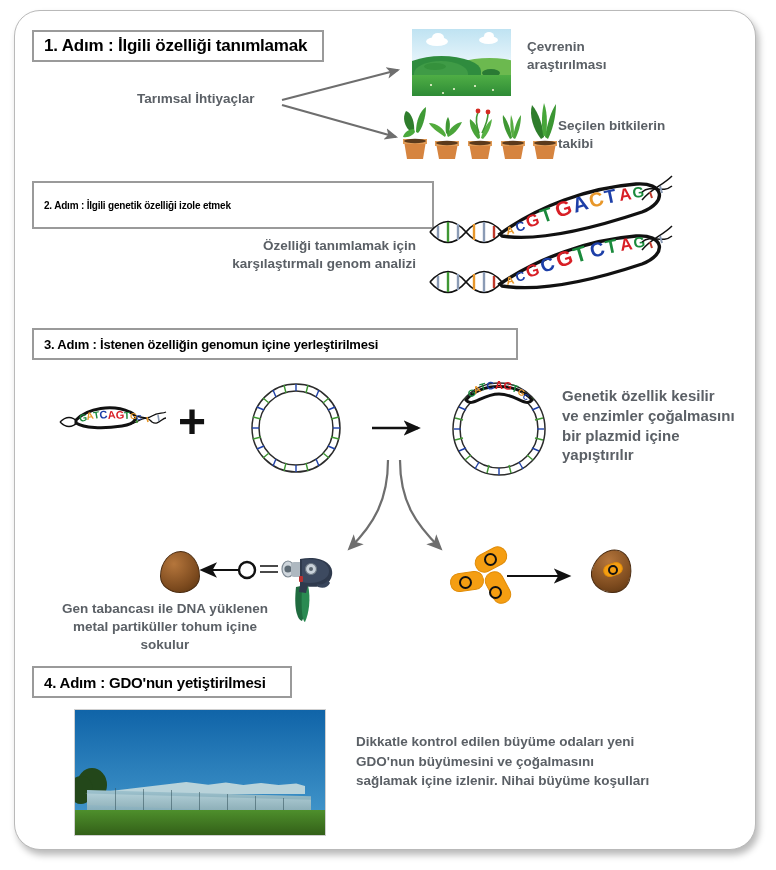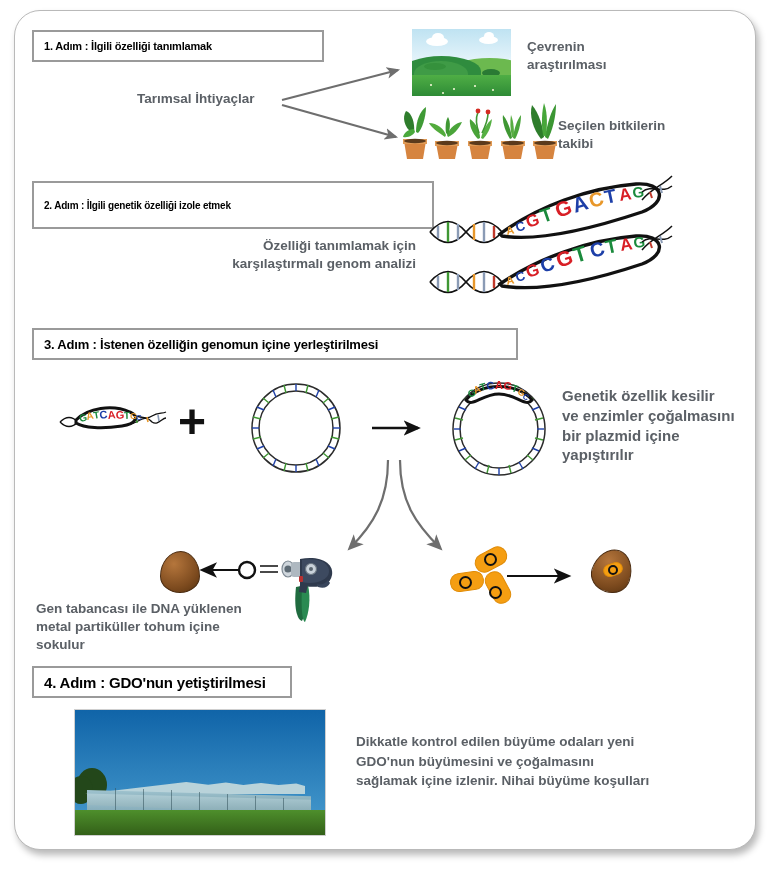--- a/index.html
+++ b/index.html
@@ -51,21 +51,21 @@
     border:1px solid #4a2b10;}
   .bact{position:absolute;background:#f59e12;border-radius:9px;border:1px solid #e08c08;}
   .bact-ring{position:absolute;border:2.5px solid #111;border-radius:50%;}
 </style>
 </head>
 <body>
 
 <div class="canvas">
   <div class="frame"></div>
 
-  <div class="step-box" style="left:32px;top:30px;width:292px;height:32px;font-size:11px;text-align:right;">
+  <div class="step-box" style="left:32px;top:30px;width:292px;height:32px;font-size:17px;text-align:right;">
     <span>1. Adım : İlgili özelliği tanımlamak</span>
   </div>
 
   <div class="cap" style="left:137px;top:90px;font-size:13.5px;">Tarımsal İhtiyaçlar</div>
 
   <svg class="abs" style="left:280px;top:55px;" width="135" height="90" viewBox="0 0 135 90">
     <defs>
       <marker id="ah-gray" markerWidth="7" markerHeight="7" refX="5.4" refY="3.2" orient="auto">
         <path d="M0,0.4 L6.4,3.2 L0,6 L1.6,3.2 Z" fill="#6e6e6e"></path>
       </marker>
@@ -393,21 +393,21 @@
     <path d="M106,17 C122,14 134,20 133,29 C132,38 118,42 106,39 Z" fill="#3d4a60"></path>
     <circle cx="115" cy="26" r="5.5" fill="#c9d2da" stroke="#6d7883" stroke-width="1.2"></circle>
     <circle cx="115" cy="26" r="2" fill="#5a6670"></circle>
     <path d="M110,42 C112,56 110,70 106,78 C100,76 98,62 100,44 Z" fill="#1f6b3f"></path>
     <path d="M112,42 C115,56 113,70 109,79 C106,78 105,64 106,44 Z" fill="#2a8a52"></path>
     <path d="M104,42 L112,42 L110,50 L103,49 Z" fill="#2f3a4d"></path>
     <rect x="103" y="33" width="4" height="6" rx="1" fill="#b93030"></rect>
     <path d="M122,44 C128,46 132,44 134,40 L132,37 C128,42 124,42 121,41 Z" fill="#39465c"></path>
   </svg>
 
-  <div class="cap" style="left:36px;top:600px;font-size:13.5px;width:258px;text-align:left;">
+  <div class="cap" style="left:36px;top:600px;font-size:13.5px;width:258px;text-align:center;">
     <div>Gen tabancası ile DNA yüklenen</div>
     <div>metal partiküller tohum içine</div>
     <div>sokulur</div>
   </div>
 
   <div class="bact" style="left:474px;top:550px;width:32px;height:17px;transform:rotate(-28deg);"></div>
   <div class="bact-ring" style="left:484px;top:553px;width:9px;height:9px;"></div>
 
   <div class="bact" style="left:450px;top:572px;width:32px;height:17px;transform:rotate(-8deg);"></div>
   <div class="bact-ring" style="left:459px;top:576px;width:9px;height:9px;"></div>

